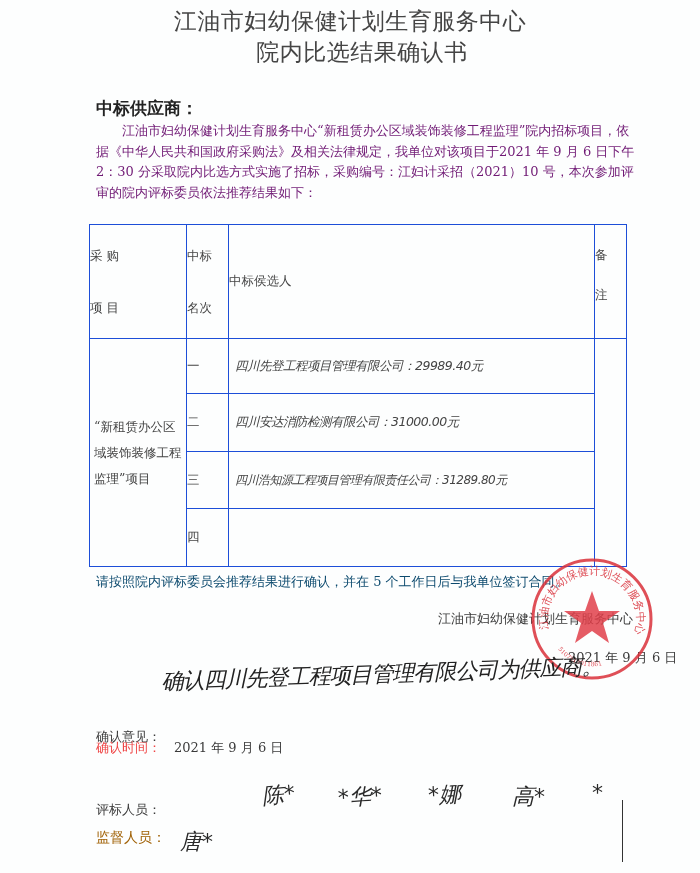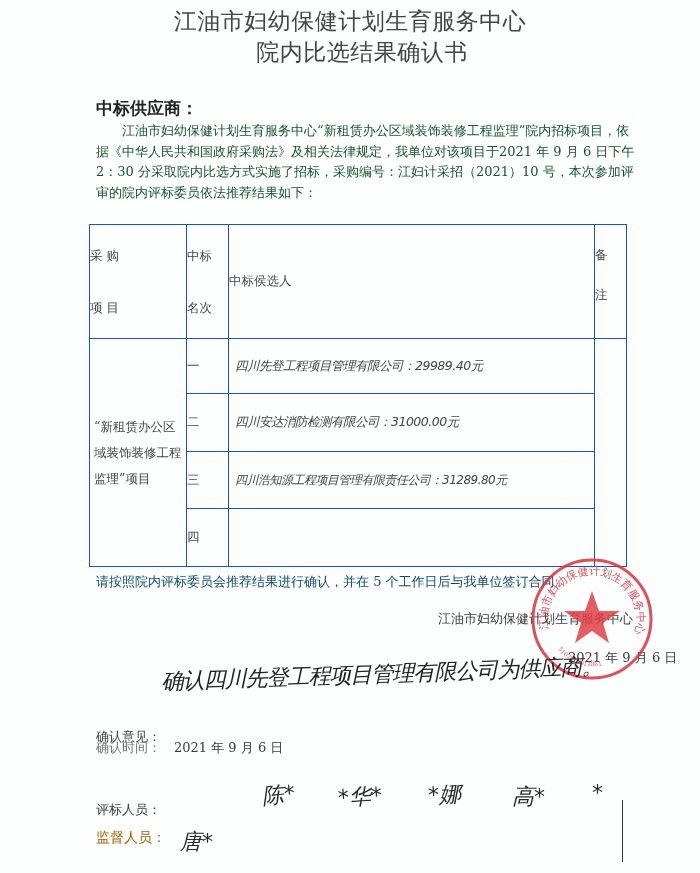--- a/index.html
+++ b/index.html
@@ -7,41 +7,41 @@
     width:700px; height:873px; position:relative; overflow:hidden;
     background:#fdfefe;
     font-family:"DejaVu Serif","Liberation Serif",serif;
     color:#3a3a3a;
   }
   .abs { position:absolute; }
   .title { left:0; width:700px; text-align:center; font-size:23px; color:#454545; letter-spacing:0.5px; }
   .t1 { top:6px; }
   .t2 { top:37px;margin-left:12px; }
   .supplier { left:96px; top:97px; font-size:17px; font-weight:bold; color:#222; font-family:"DejaVu Sans","Liberation Sans",sans-serif; }
-  .para { left:96px; top:121px; width:540px; font-size:13px; line-height:20.5px; color:#14532d; }
+  .para { left:96px; top:121px; width:540px; font-size:13px; line-height:20.5px; color:#701a75; }
   .para .indent { display:inline-block; width:26px; }
 
   table.res { position:absolute; left:89px; top:224px; border-collapse:collapse; table-layout:fixed; }
   table.res td { border:1px solid #1d4ed8; font-size:12.5px; color:#444; text-align:left; vertical-align:middle; padding:0; }
   .hd-two { line-height:52px; }
   .rank { font-size:14px; color:#555; }
   .hand {
     font-family:"DejaVu Sans","Liberation Sans",sans-serif;
     font-size:17px; color:#2b2b2b; text-align:left; padding-left:6px !important;
     font-style:italic; letter-spacing:-0.5px; white-space:nowrap; overflow:hidden;
   }
   .proj { font-size:14px; line-height:26px; color:#444; padding:0 4px !important; }
   .note-hd { line-height:60px; }
 
   .confirm-line { left:96px; top:573px; font-size:13px; color:#0c4a6e; }
   .org { left:438px; top:610px; font-size:13px; color:#3a3a3a; }
   .date1 { left:568px; top:649px; font-size:13px; color:#3a3a3a; }
   .op-label { left:96px; top:684px; font-size:13px; color:#3a3a3a;margin-top:44px; }
   .op-hand { left:162px; top:667px; font-size:22px; color:#222; font-family:"DejaVu Sans","Liberation Sans",sans-serif; font-style:italic; letter-spacing:-1px; transform:rotate(-2deg); transform-origin:left bottom; }
-  .time-label { left:96px; top:739px; font-size:13px; color:#737373; }
+  .time-label { left:96px; top:739px; font-size:13px; color:#ef4444; }
   .time-val { left:174px; top:739px; font-size:13px; color:#3a3a3a; }
   .eval-label { left:96px; top:801px; font-size:13px; color:#3a3a3a; }
   .sup-label { left:96px; top:829px; font-size:14px; color:#a16207; }
   .sig { font-family:"DejaVu Sans","Liberation Sans",sans-serif; font-style:italic; font-size:22px; color:#2a2a2a; }
   .s1 { left:262px; top:780px; transform:rotate(-6deg); }
   .s2 { left:338px; top:782px; transform:rotate(-4deg); }
   .s3 { left:428px; top:780px; transform:rotate(-3deg); }
   .s4 { left:512px; top:782px; }
   .s5 { left:592px; top:780px; }
   .s5-tail { left:622px; top:800px; width:1px; height:62px; background:#333; }

